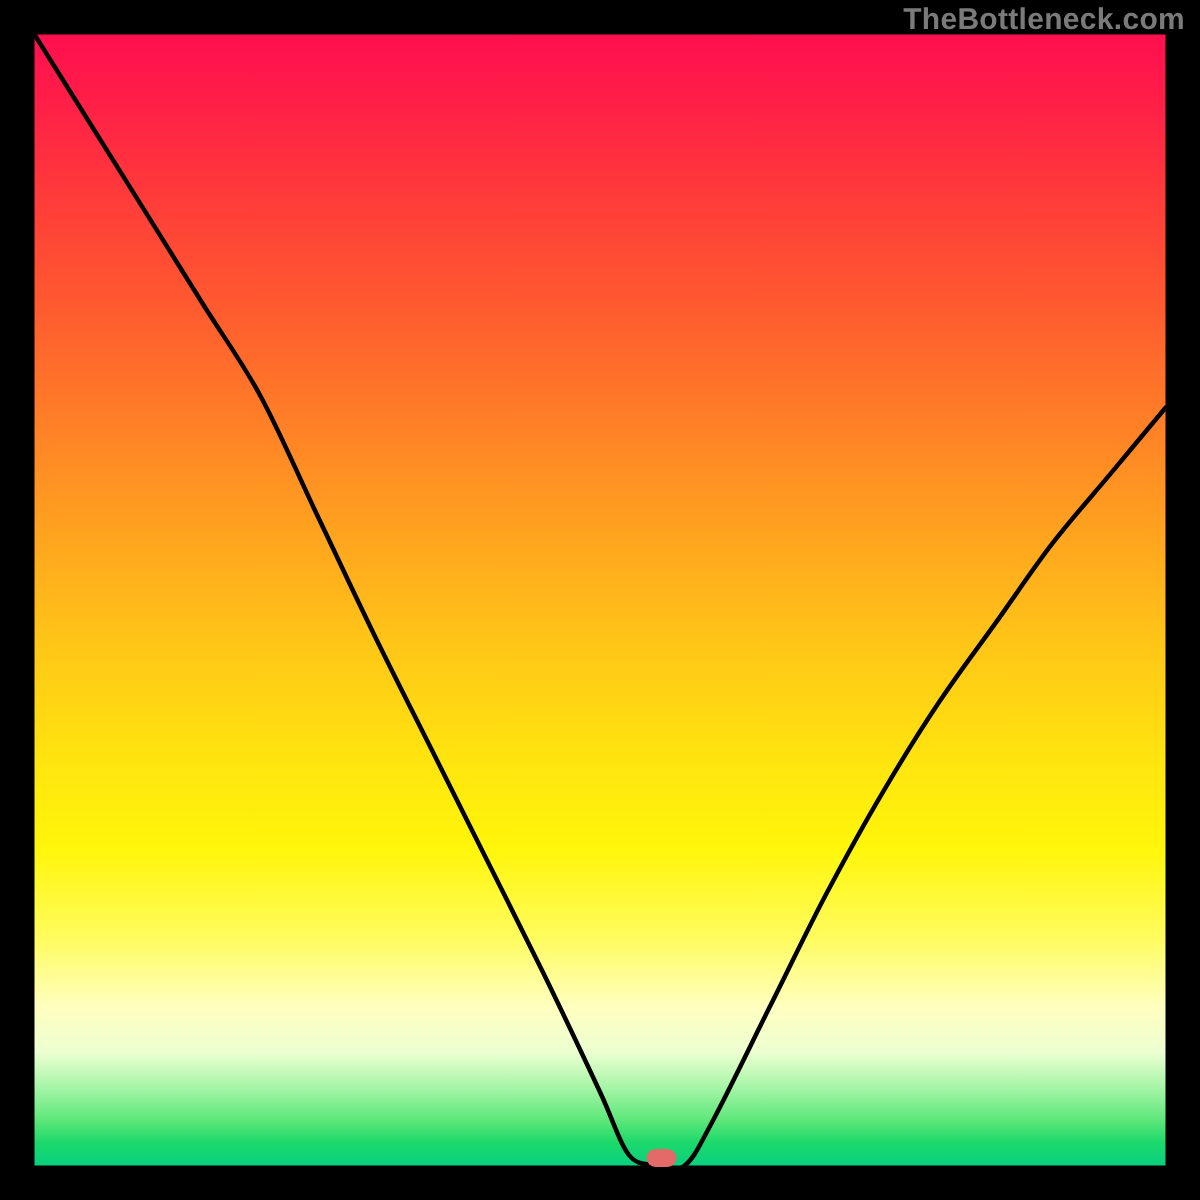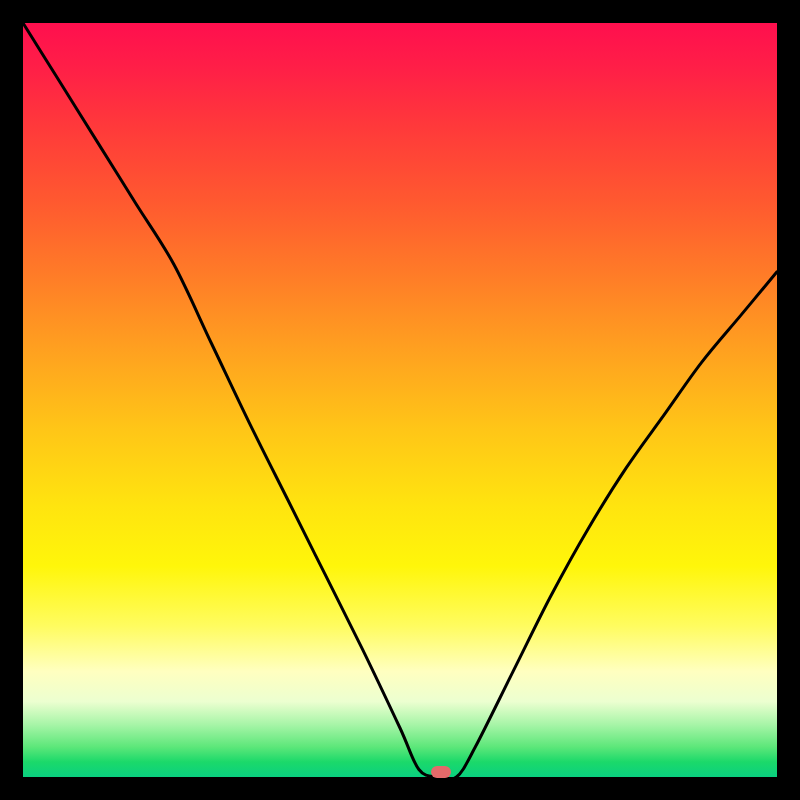--- a/index.html
+++ b/index.html
@@ -81,14 +81,15 @@
 
 <div class="frame">
 
   <div class="plot-area">
     <svg class="curve-svg" viewBox="0 0 754 754" preserveAspectRatio="none">
       <path id="curvePath" class="curve-path" d="M 0.0 0.0 C 6.3 10.1, 25.1 40.2, 37.7 60.3 C 50.3 80.4, 62.8 100.5, 75.4 120.6 C 88.0 140.7, 100.5 160.9, 113.1 181.0 C 125.7 201.1, 138.2 218.0, 150.8 241.3 C 163.4 264.5, 175.9 294.1, 188.5 320.5 C 201.1 346.8, 213.6 373.9, 226.2 399.6 C 238.8 425.4, 251.3 449.9, 263.9 475.0 C 276.5 500.2, 289.0 525.3, 301.6 550.4 C 314.2 575.6, 326.7 600.1, 339.3 625.8 C 351.9 651.6, 367.6 684.9, 377.0 705.0 C 386.4 725.1, 389.6 738.3, 395.9 746.5 C 402.1 754.6, 408.4 752.7, 414.7 754.0 C 421.0 755.3, 427.3 759.0, 433.5 754.0 C 439.8 749.0, 443.0 741.4, 452.4 723.8 C 461.8 706.2, 477.5 673.6, 490.1 648.4 C 502.7 623.3, 515.2 596.9, 527.8 573.0 C 540.4 549.2, 552.9 526.5, 565.5 505.2 C 578.1 483.8, 590.6 463.7, 603.2 444.9 C 615.8 426.0, 628.3 409.7, 640.9 392.1 C 653.5 374.5, 666.0 355.6, 678.6 339.3 C 691.2 323.0, 703.7 309.1, 716.3 294.1 C 728.9 279.0, 747.7 256.4, 754.0 248.8"></path>
     </svg>
     <div id="marker" class="marker" style="left: 418.47px; top: 748.722px; background: rgb(228, 106, 106);"></div>
   </div>
 
+  <div class="watermark">TheBottleneck.com</div>
 
 </div>
 
 </body></html>

